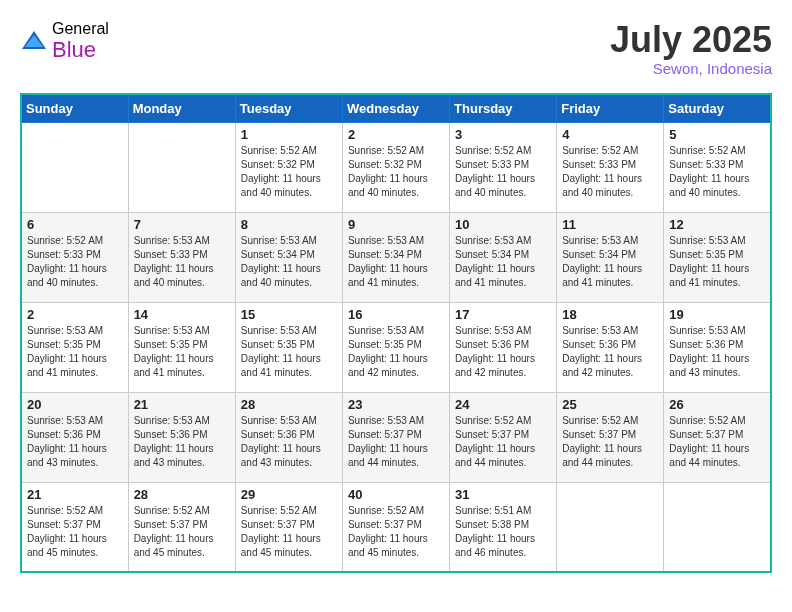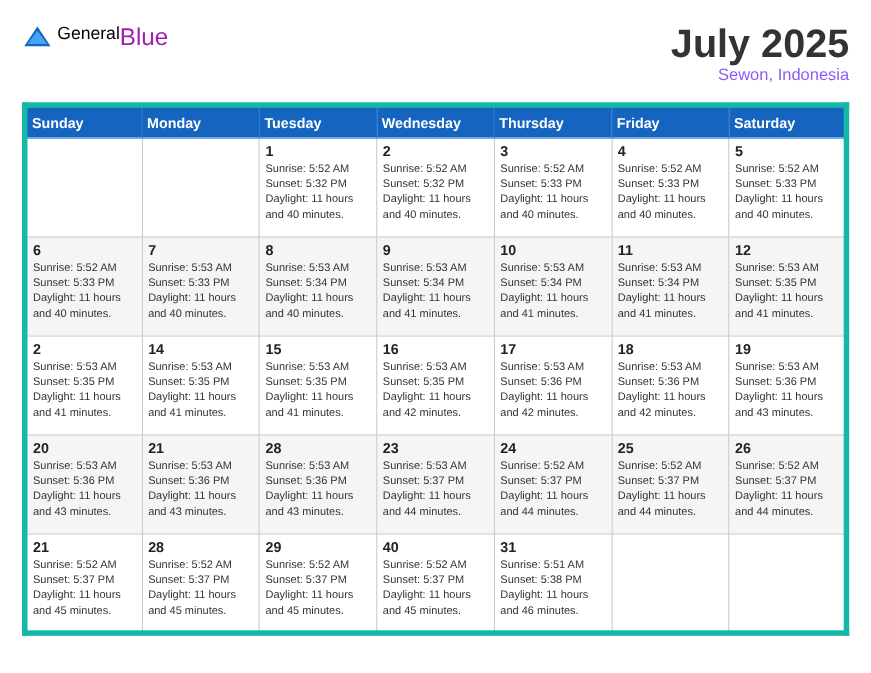--- a/index.html
+++ b/index.html
@@ -15,20 +15,21 @@
       justify-content: space-between;
       align-items: flex-start;
       margin-bottom: 16px;
     }
     .logo {
       display: flex;
       align-items: center;
     }
     .logo-text {
       display: flex;
+      flex-direction: column;
       line-height: 1.1;
     }
     .logo-blue {
       font-size: 22px;
       font-weight: normal;
       color: #a21caf;
     }
     .logo-icon {
       width: 28px;
       height: 28px;
@@ -44,21 +45,21 @@
       line-height: 1.1;
       margin-left: 40px;
     }
     .location {
       font-size: 15px;
       color: #8b5cf6;
     }
     .calendar {
       width: 100%;
       border-collapse: collapse;
-      border: 5px solid #14b8a6;
+      border: 2px solid #14b8a6;
     }
     .calendar th {
       background: #1565c0;
       color: #fff;
       font-size: 13px;
       font-weight: bold;
       padding: 6px 4px;
       text-align: left;
       border: 1px solid #1976d2;
     }

